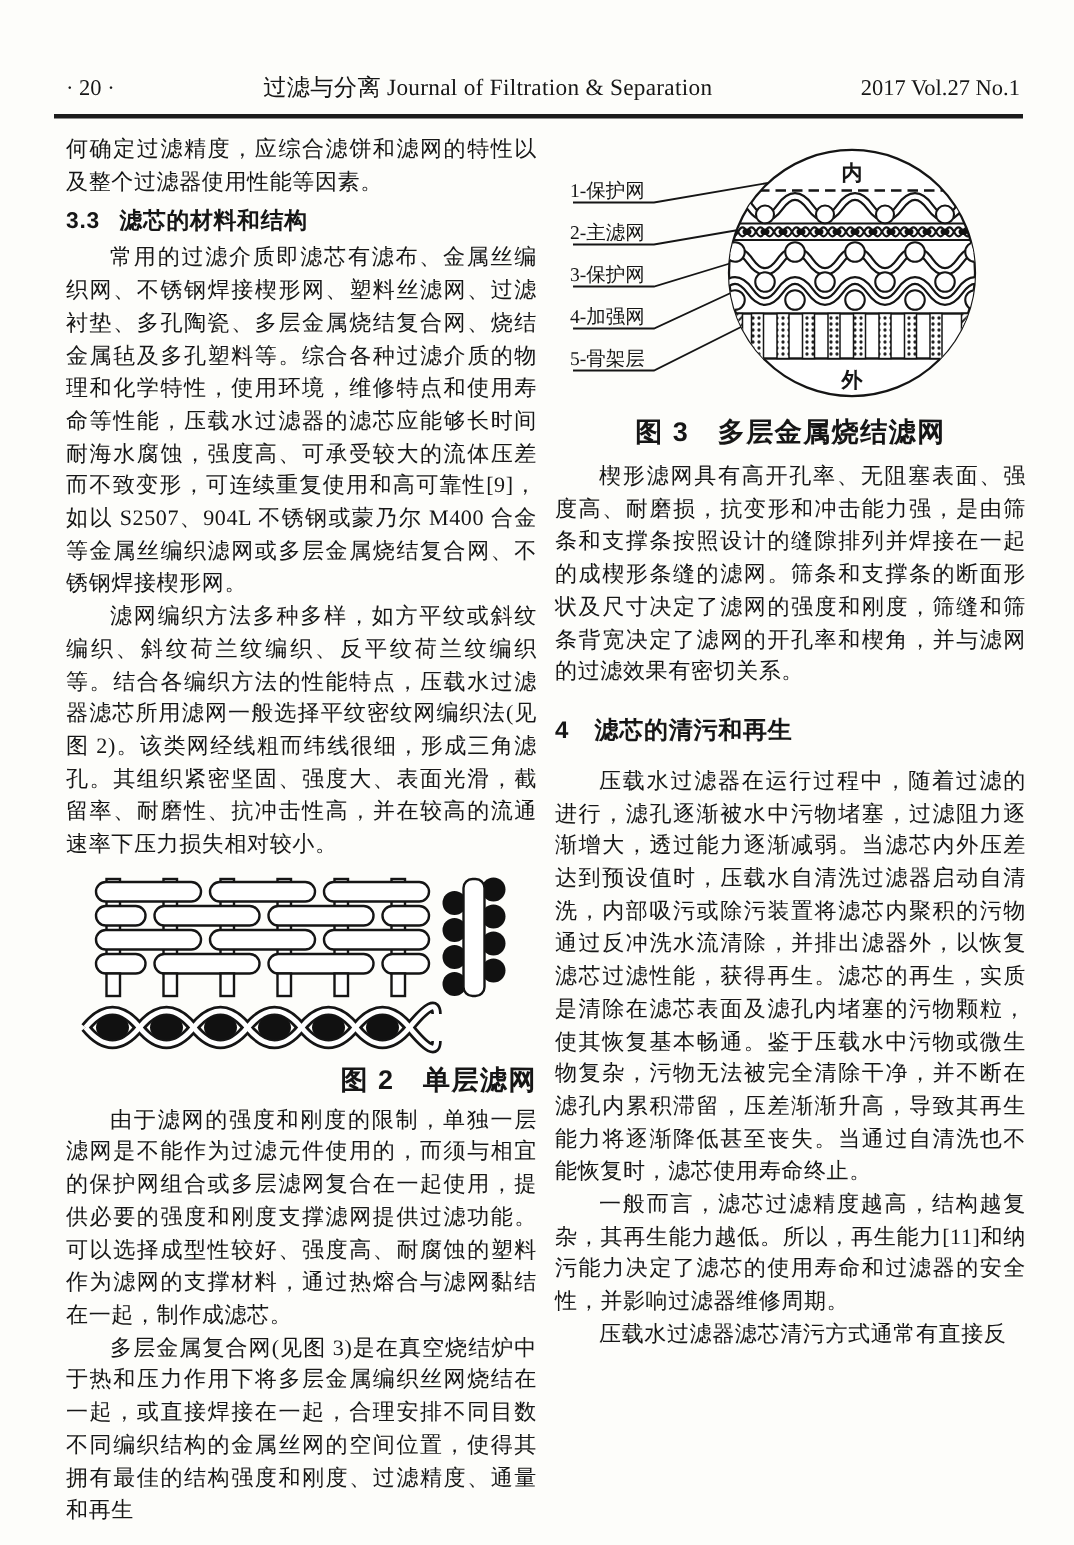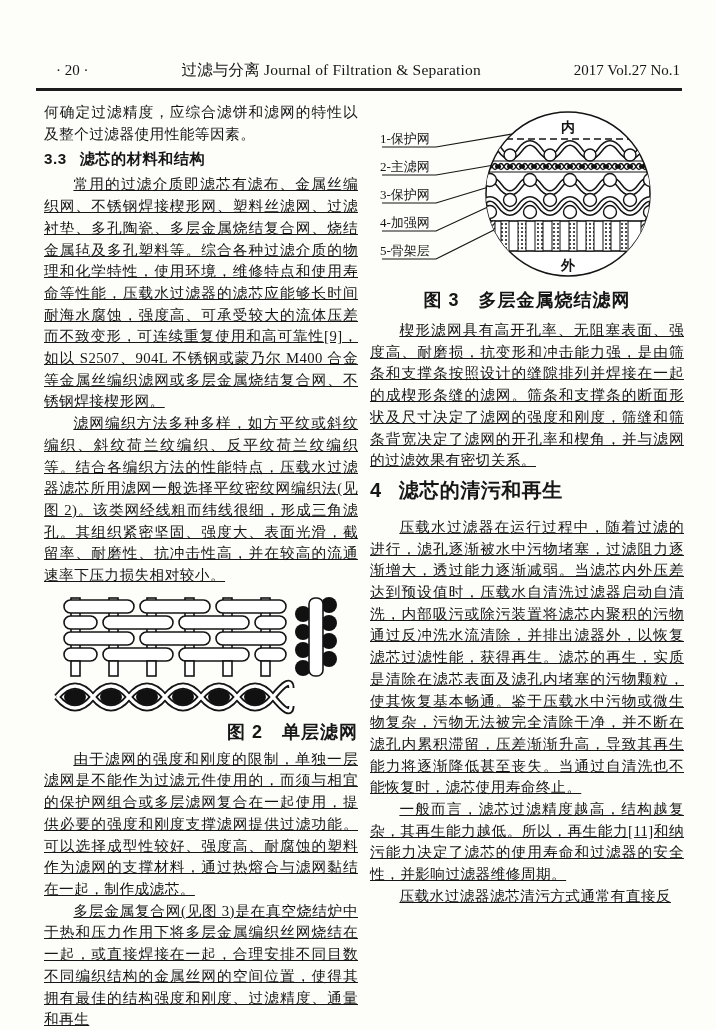--- a/index.html
+++ b/index.html
@@ -7,48 +7,47 @@
     position:relative;
     width:716px;height:1030px;
     background:#fdfdfa;
     color:#161616;
     font-family:"Liberation Serif","DejaVu Serif",serif;
     overflow:hidden;
     box-sizing:border-box;
   }
   .header{
     display:flex;justify-content:space-between;align-items:baseline;
-    padding:60px 36px 7px 44px;
+    padding:48px 36px 7px 44px;
     font-size:15px;
-    margin-left:12px;
   }
   .header .journal{font-size:15.5px;letter-spacing:.2px;}
   .rule{border-top:3px solid #1c1c1c;margin:0 34px 0 36px;}
   .columns{
     display:flex;gap:12px;
     padding:11px 32px 0 44px;
   }
   .col{width:314px;}
   p.para{
     margin:0;
     font-size:14.7px;
     line-height:21.7px;
     text-align:justify;
     letter-spacing:.4px;
   }
-  p.indent{text-indent:2em;text-decoration:underline;}
+  p.indent{text-indent:2em;}
   .sec-head{
     font-family:"Liberation Sans","DejaVu Sans",sans-serif;
     font-weight:700;
     font-size:15.2px;
     margin:4px 0 4px 0;
     letter-spacing:.5px;
   }
   .sec-head .num{margin-right:13px;}
-  .sec-head.big{font-size:20px;margin:5px 0 13px 0;}
+  .sec-head.big{font-size:16px;margin:17px 0 13px 0;}
   .sec-head.big .num{margin-right:17px;}
   figure{margin:0;text-align:center;}
   .fig2{margin:9px 0 5px 0;text-align:right;}
   .fig3{margin:4px 0 8px 0;}
   figcaption{
     font-family:"Liberation Sans","DejaVu Sans",sans-serif;
     font-weight:700;
     font-size:18px;
     margin-top:4px;
     letter-spacing:1px;

